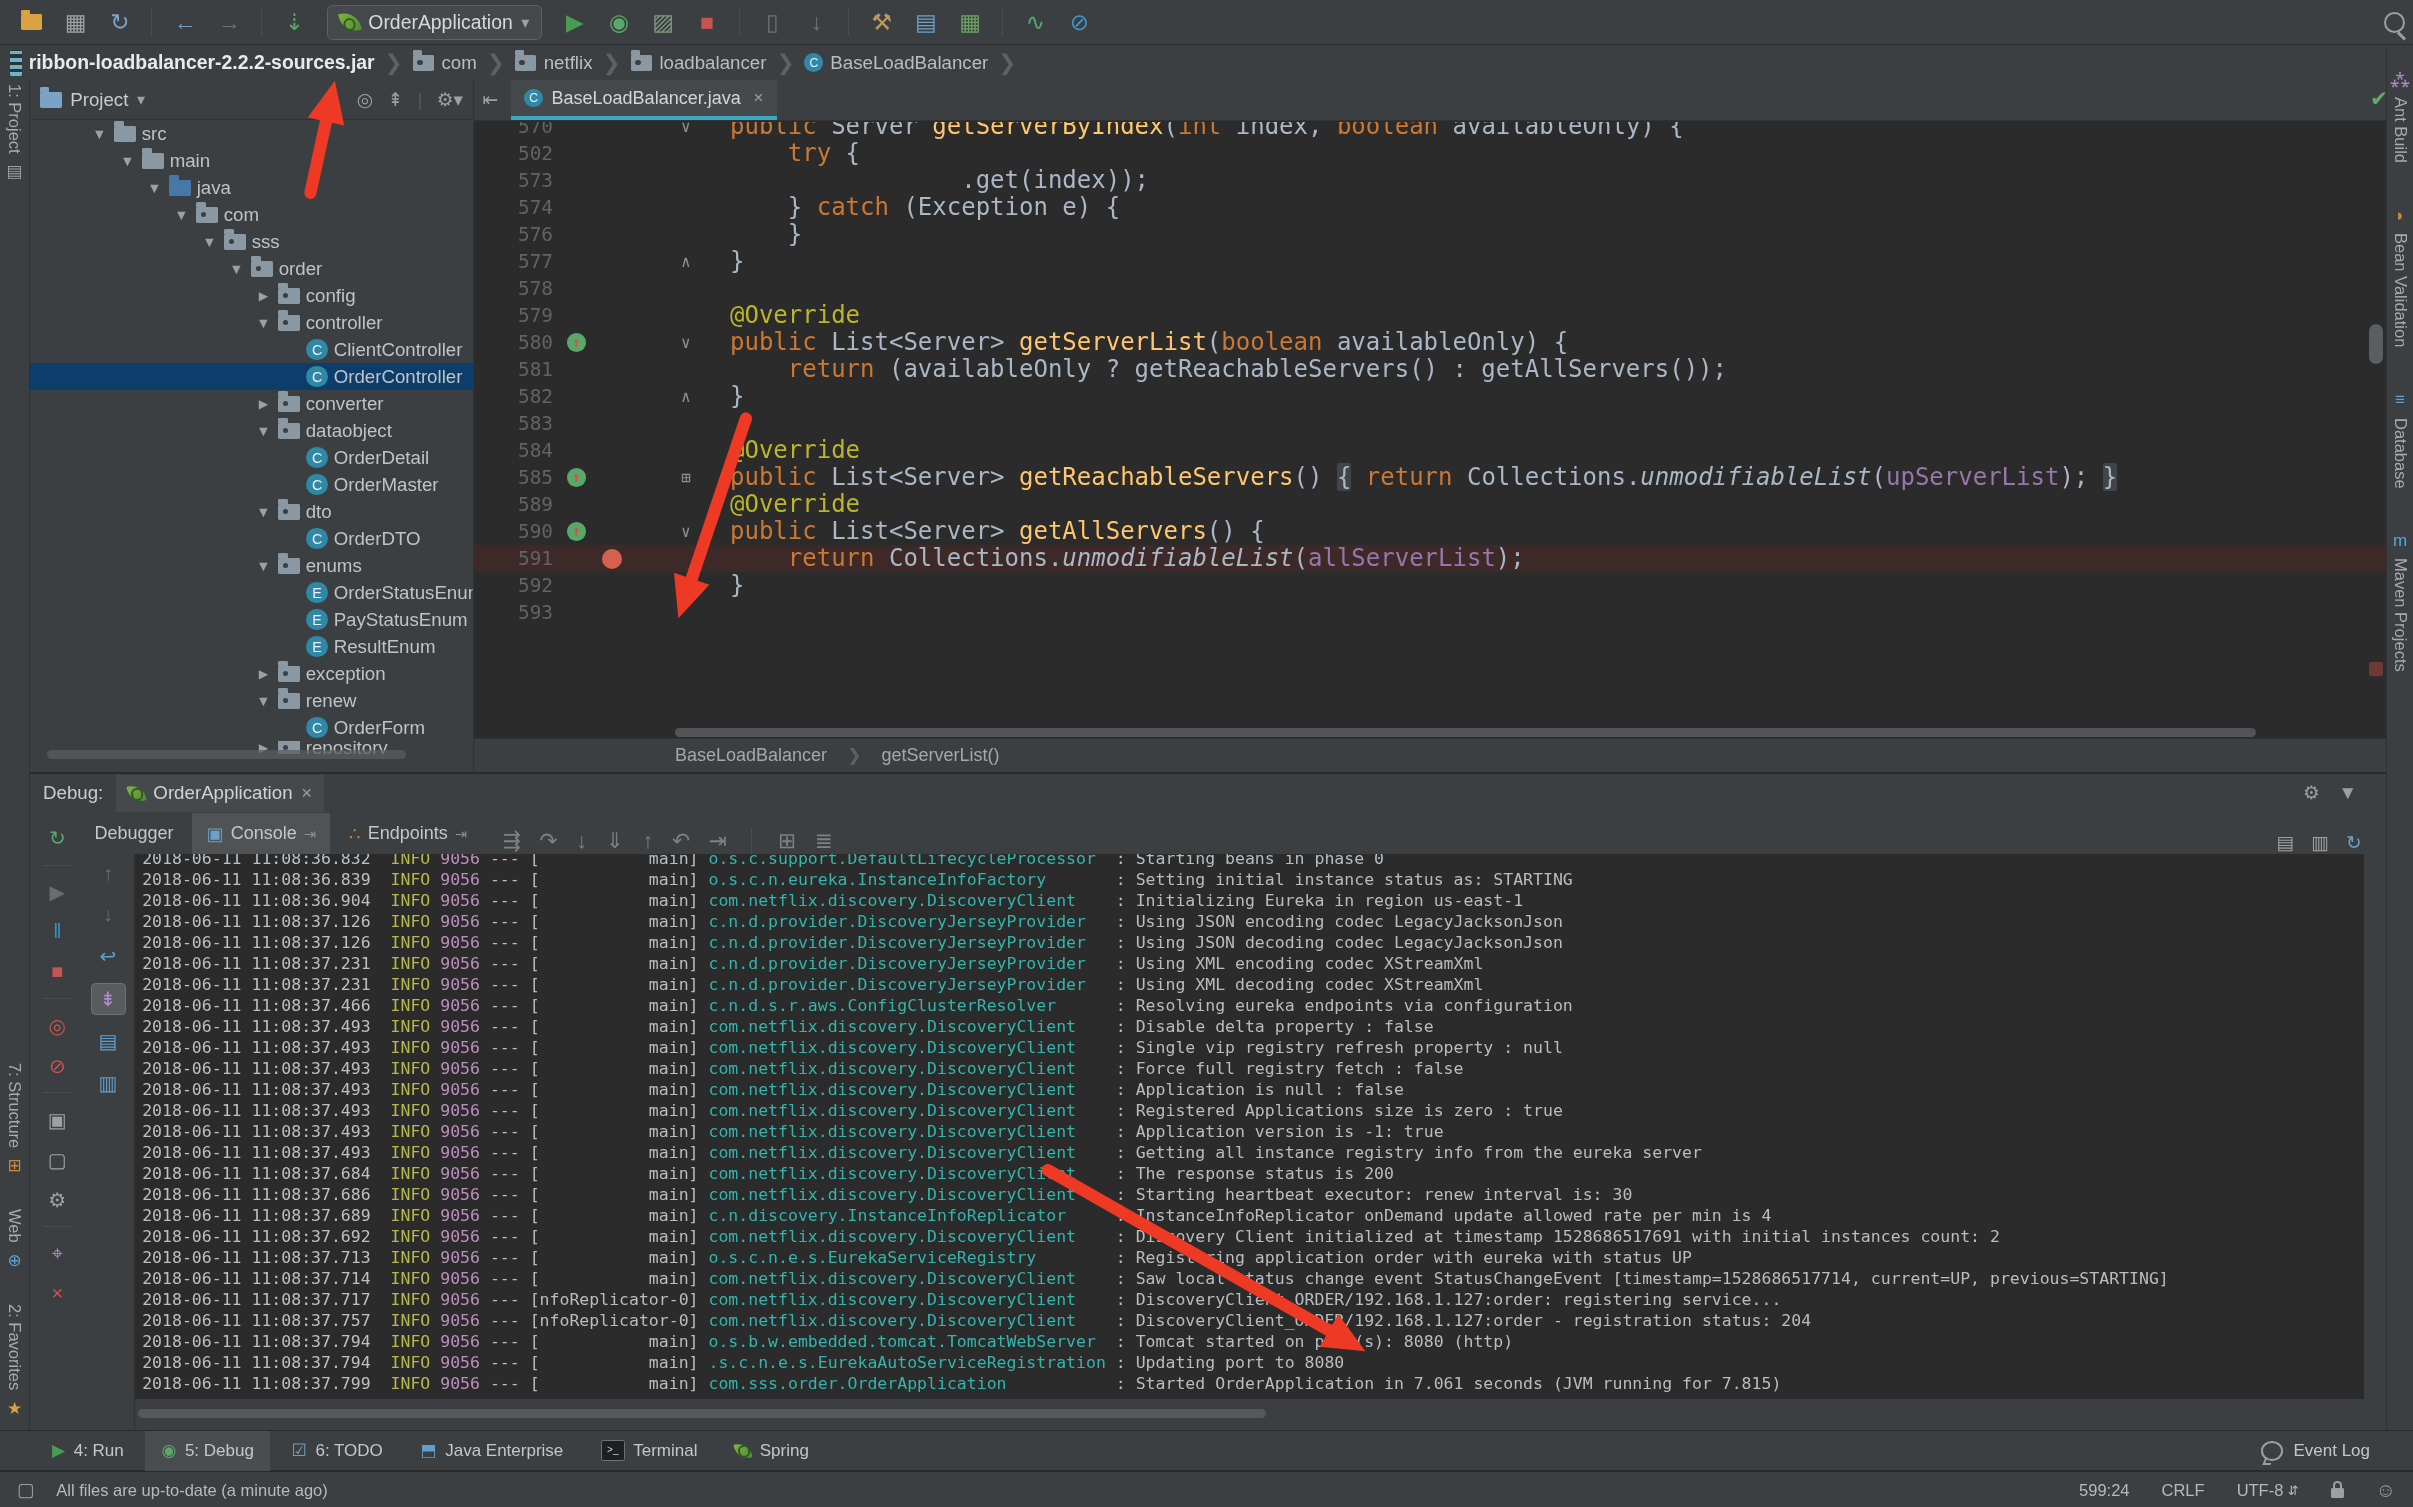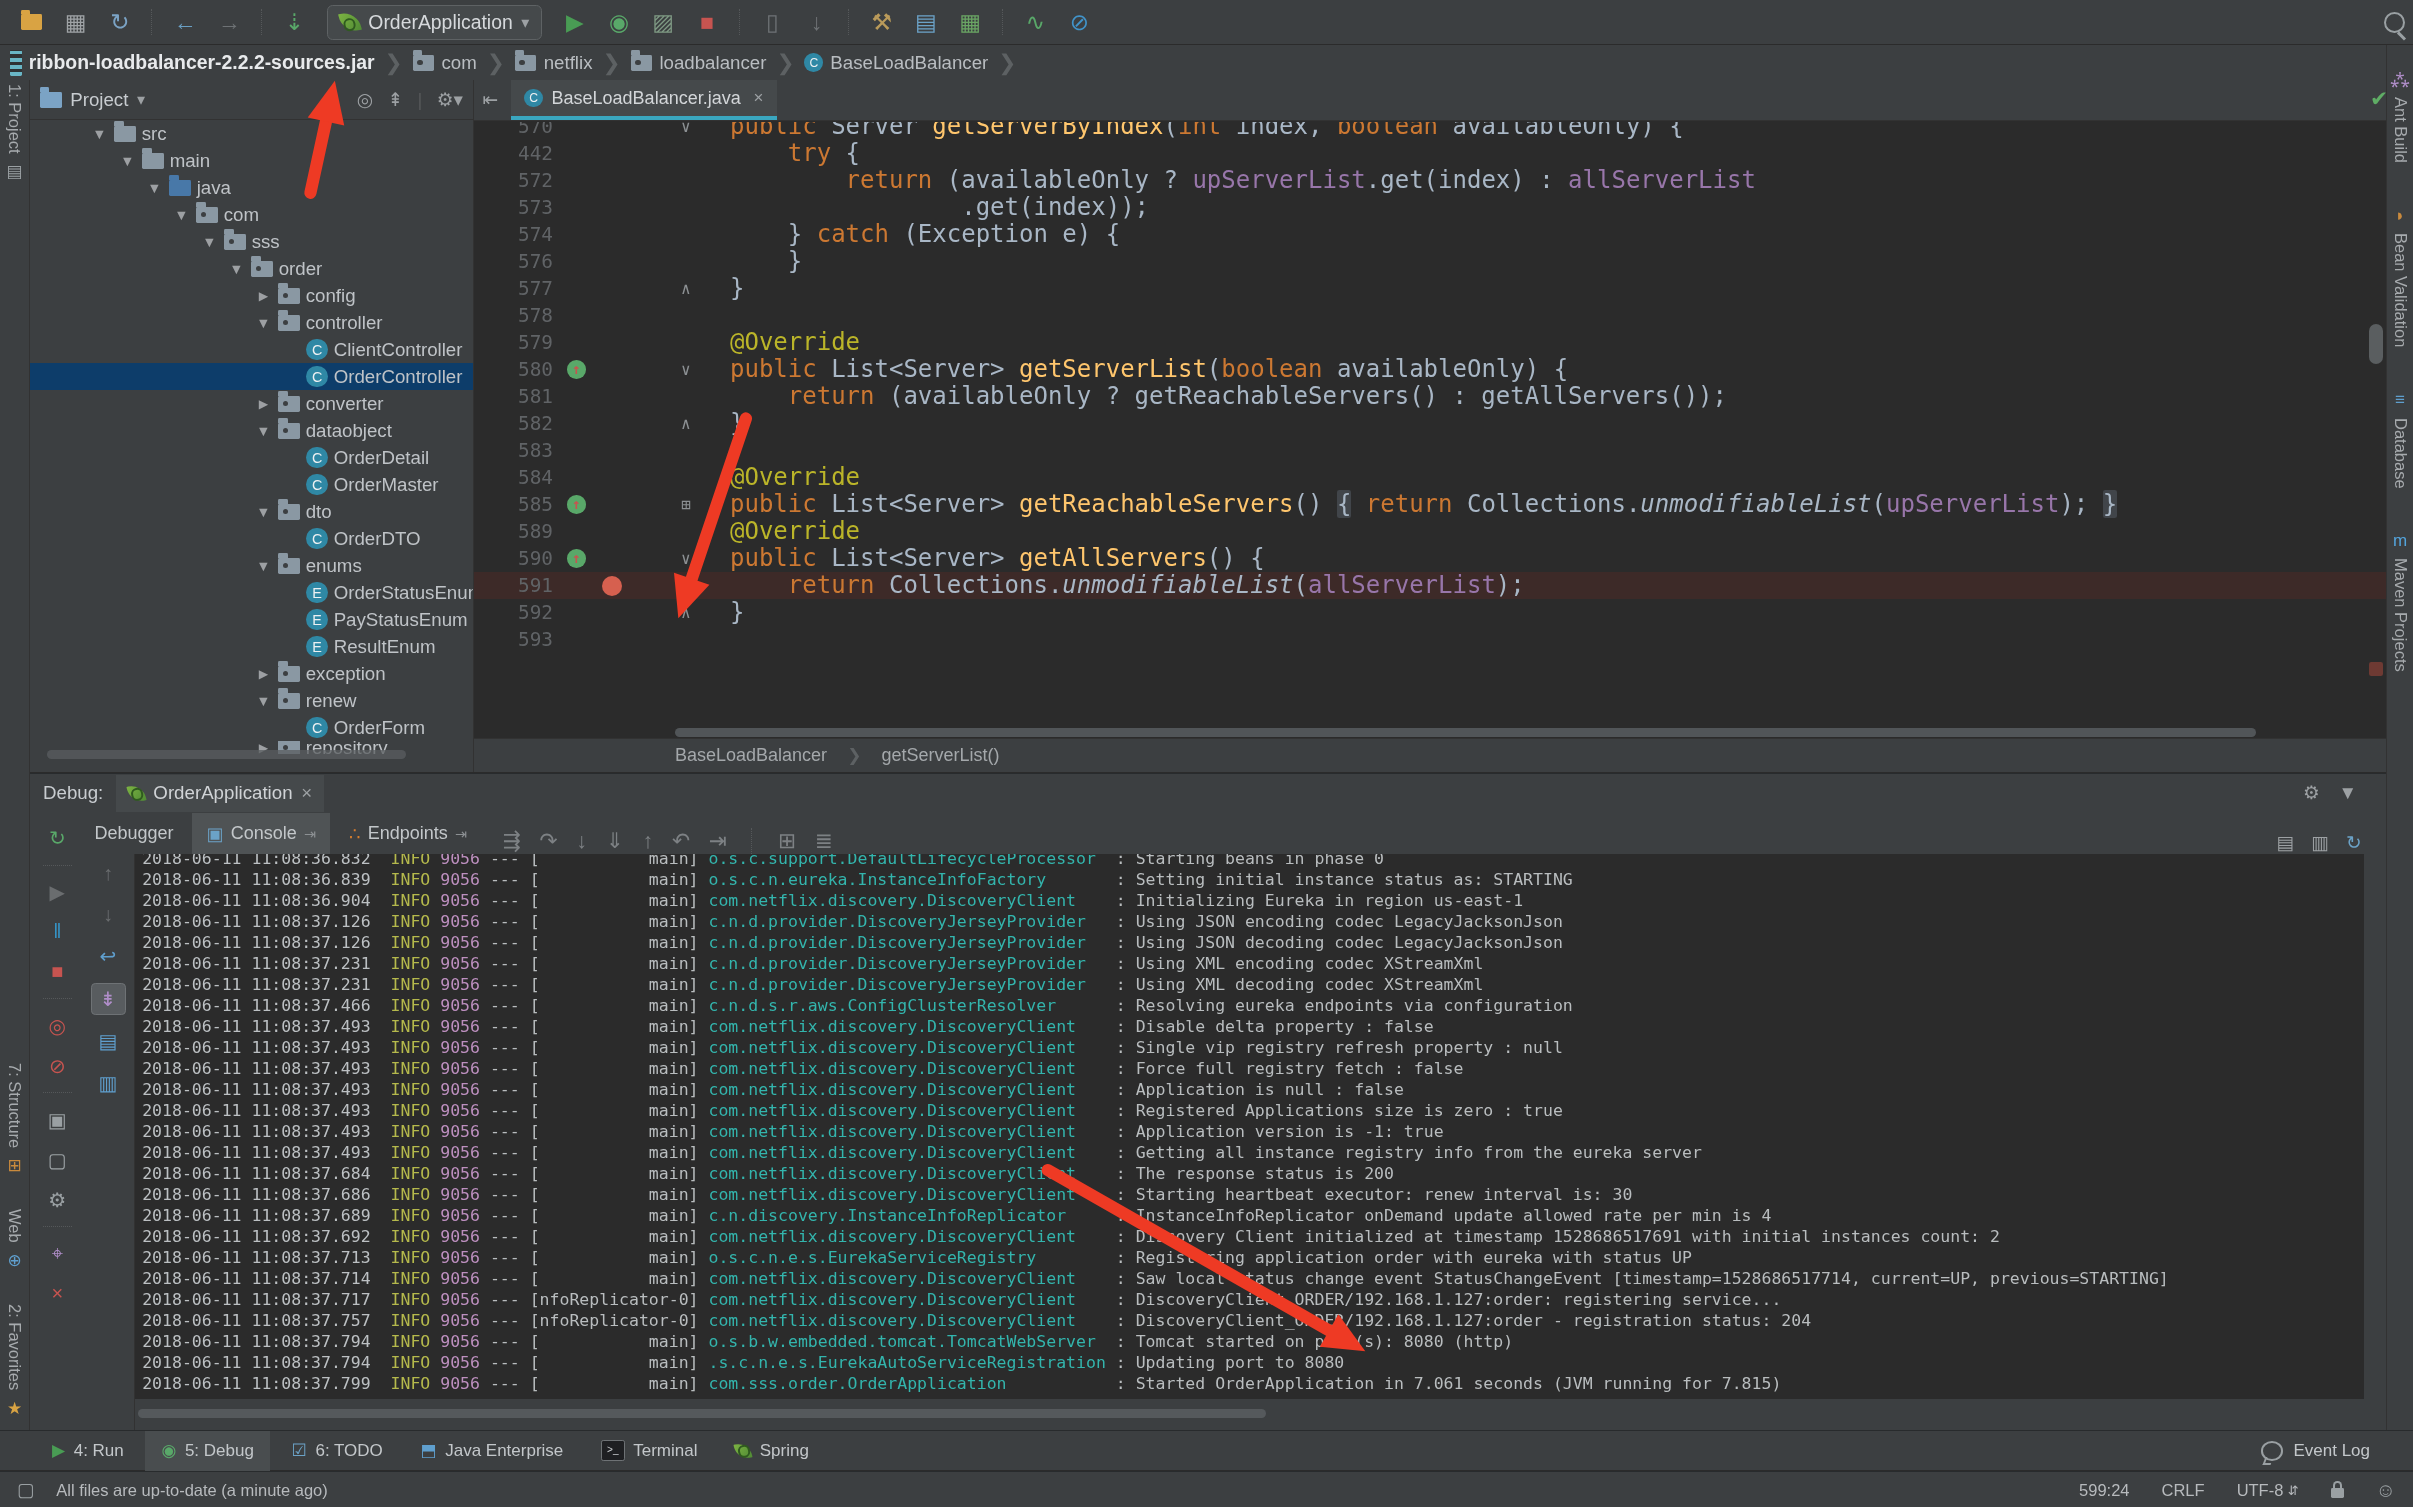--- a/index.html
+++ b/index.html
@@ -360,22 +360,21 @@
     <span class="winbtn">⇤</span>
     <span class="etab">
       <span class="badge" style="width:18.7px;height:18.7px;font-size:12.2px;">C</span>
       <span>BaseLoadBalancer.java</span>
       <span class="close">×</span>
     </span>
   </div>
   <div id="code">
       <div id="codeInner">
         <div class="cl"><span class="ln">570</span><span class="fold">∨</span><span class="src"><span class="kw">public </span><span>Server </span><span class="mth">getServerByIndex</span><span>(</span><span class="kw">int </span><span>index, </span><span class="kw">boolean </span><span>availableOnly) {</span></span></div>
-        <div class="cl"><span class="ln">442</span><span class="src"><span>    </span><span class="kw">try </span><span>{</span></span></div>
-        <div class="cl"><span class="ln">572</span><span class="src"><span>        </span><span class="kw">return </span><span>(availableOnly ? </span><span class="fld">upServerList</span><span>.get(index) : </span><span class="fld">allServerList</span></span></div>
+        <div class="cl"><span class="ln">502</span><span class="src"><span>    </span><span class="kw">try </span><span>{</span></span></div>
         <div class="cl"><span class="ln">573</span><span class="src"><span>                .get(index));</span></span></div>
         <div class="cl"><span class="ln">574</span><span class="src"><span>    } </span><span class="kw">catch </span><span>(Exception e) {</span></span></div>
         <div class="cl"><span class="ln">576</span><span class="src"><span>    }</span></span></div>
         <div class="cl"><span class="ln">577</span><span class="fold">∧</span><span class="src"><span>}</span></span></div>
         <div class="cl"><span class="ln">578</span><span class="src"></span></div>
         <div class="cl"><span class="ln">579</span><span class="src"><span class="ann">@Override</span></span></div>
         <div class="cl"><span class="ln">580</span><span class="ovr">↑</span><span class="fold">∨</span><span class="src"><span class="kw">public </span><span>List&lt;Server&gt; </span><span class="mth">getServerList</span><span>(</span><span class="kw">boolean </span><span>availableOnly) {</span></span></div>
         <div class="cl"><span class="ln">581</span><span class="src"><span>    </span><span class="kw">return </span><span>(availableOnly ? getReachableServers() : getAllServers());</span></span></div>
         <div class="cl"><span class="ln">582</span><span class="fold">∧</span><span class="src"><span>}</span></span></div>
         <div class="cl"><span class="ln">583</span><span class="src"></span></div>

